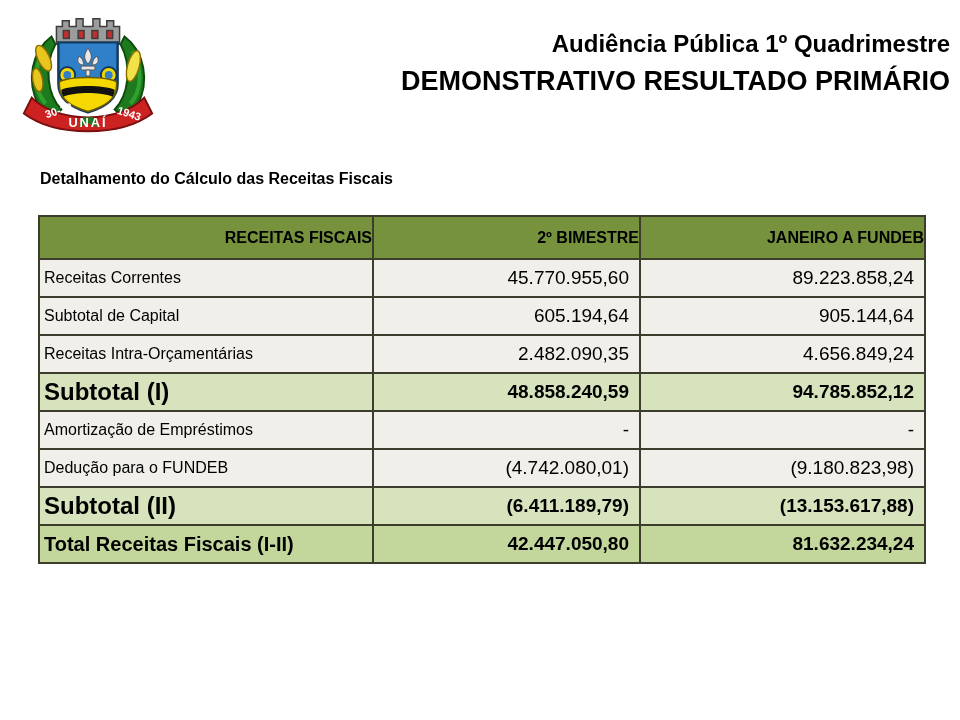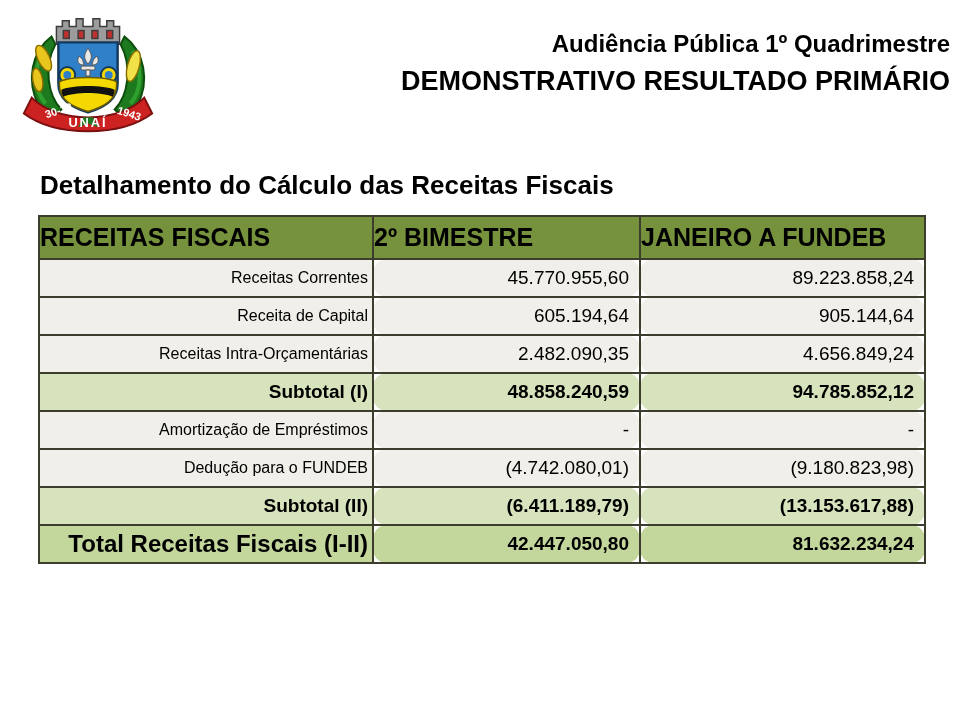--- a/index.html
+++ b/index.html
@@ -36,21 +36,21 @@
   }
   .title-line2 {
     margin-top: 8px;
     font-size: 27px;
     font-weight: bold;
   }
   .section-heading {
     position: absolute;
     left: 40px;
     top: 170px;
-    font-size: 26px;
+    font-size: 16px;
     font-weight: bold;
   }
 
   
   .fiscal-table-wrap {
     position: absolute;
     left: 38px;
     top: 215px;
     width: 886px;
   }
@@ -66,34 +66,34 @@
   table.fiscal th,
   table.fiscal td {
     border: 2px solid #3d3d2e;
     vertical-align: middle;
     overflow: hidden;
     white-space: nowrap;
   }
   table.fiscal th {
     height: 43px;
     background: #76923C;
-    font-size: 25px;
-    font-weight: bold;
-    text-align: left;
+    font-size: 16px;
+    font-weight: bold;
+    text-align: right;
     color: #000;
   }
   table.fiscal td { height: 38px; background: #F0EFE9; }
 
-  td.lbl { text-align: right; font-size: 16px; padding: 0 4px; }
-  td.num { text-align: right; font-size: 19px; padding: 0 10px 0 8px; border-radius: 14px; }
+  td.lbl { text-align: left; font-size: 16px; padding: 0 4px; }
+  td.num { text-align: right; font-size: 19px; padding: 0 10px 0 8px; }
 
   tr.subtotal td { background: #D6E3BC; font-weight: bold; }
-  tr.subtotal td.lbl { font-size: 19px; }
+  tr.subtotal td.lbl { font-size: 24px; }
   tr.total td { background: #C3D69B; font-weight: bold; }
-  tr.total td.lbl { font-size: 24px; }
+  tr.total td.lbl { font-size: 20px; }
 </style>
 </head>
 <body>
 
 <div class="slide">
 
   <svg class="logo" viewBox="0 0 150 130" aria-hidden="true">
 
     <g>
       <path d="M38 30 C18 45 12 75 25 100 C32 108 42 110 48 104 C34 90 30 60 42 38 Z" fill="#1e7a1e" stroke="#0c4d0c" stroke-width="2"></path>
@@ -165,21 +165,21 @@
           <th>JANEIRO A FUNDEB</th>
         </tr>
       </thead>
       <tbody id="fiscal-body">
           <tr class="normal">
             <td class="lbl">Receitas Correntes</td>
             <td class="num">45.770.955,60</td>
             <td class="num">89.223.858,24</td>
           </tr>
           <tr class="normal">
-            <td class="lbl">Receita de Capital</td>
+            <td class="lbl">Subtotal de Capital</td>
             <td class="num">605.194,64</td>
             <td class="num">905.144,64</td>
           </tr>
           <tr class="normal">
             <td class="lbl">Receitas Intra-Orçamentárias</td>
             <td class="num">2.482.090,35</td>
             <td class="num">4.656.849,24</td>
           </tr>
           <tr class="subtotal">
             <td class="lbl">Subtotal (I)</td>

